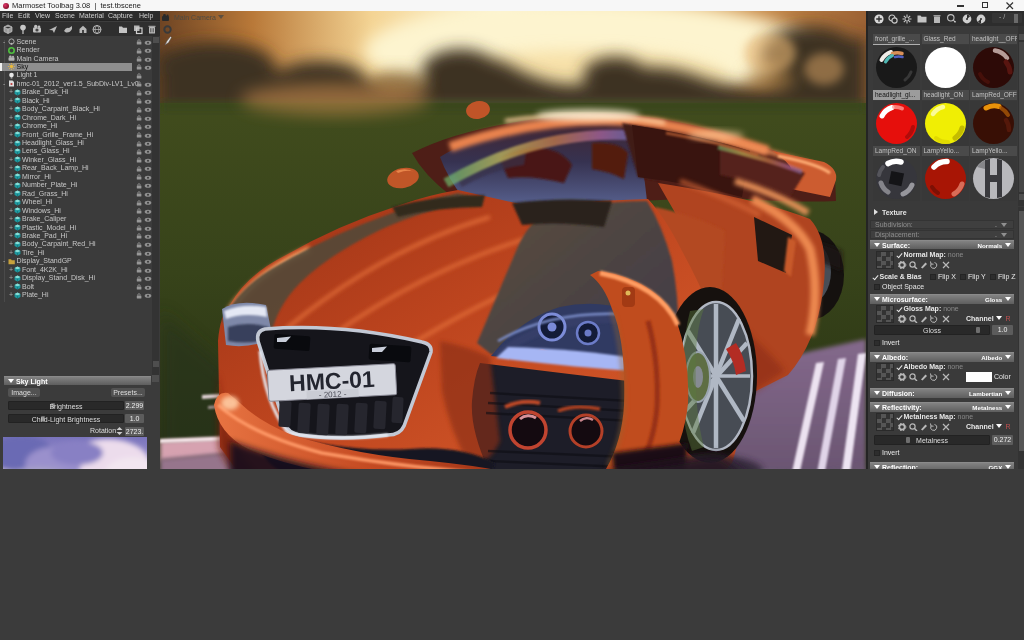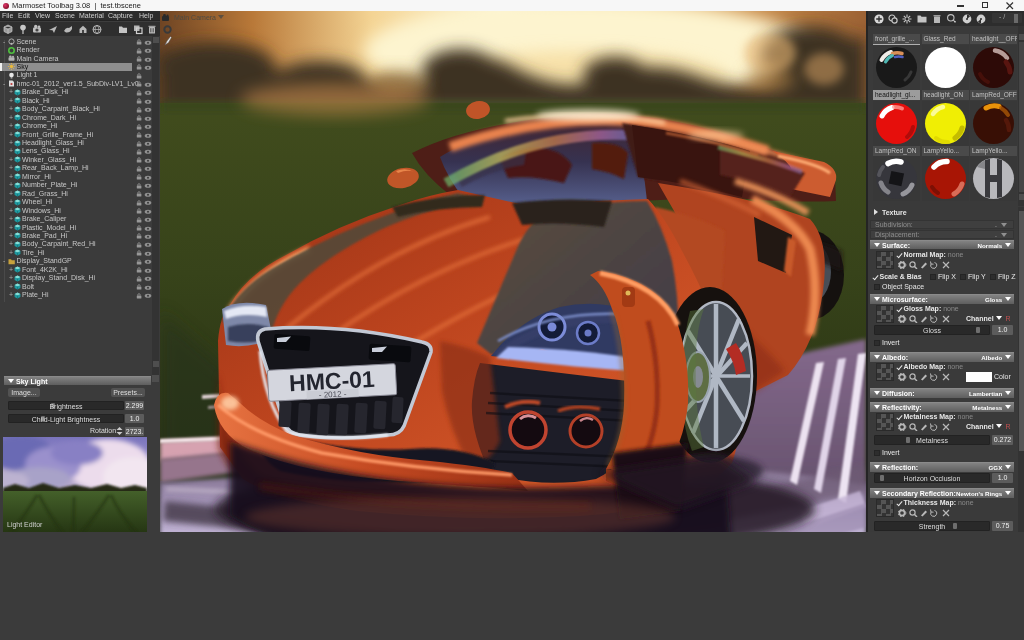--- a/index.html
+++ b/index.html
@@ -1,17 +1,17 @@
 <!DOCTYPE html>
 <html><head><meta charset="utf-8"><style>
 *{margin:0;padding:0;box-sizing:border-box}
 html,body{width:1024px;height:640px;overflow:hidden;background:#3b3b3b;
  font-family:"Liberation Sans",sans-serif;-webkit-font-smoothing:antialiased}
 .abs{position:absolute}
-#root{position:relative;width:1024px;height:532px;overflow:hidden;background:#3b3b3b}
+#root{position:relative;width:1024px;height:469px;overflow:hidden;background:#3b3b3b}
 .t7{font-size:7px;color:#c8c8c8;line-height:8.4px;white-space:nowrap}
 .hdr{background:linear-gradient(#828282,#5e5e5e);color:#fff;font-size:7px;font-weight:bold;
  line-height:9px;padding-left:4px;white-space:nowrap;border-top:1px solid #8a8a8a}
 .hdr .tri-d{border-top-color:#fff}
 .hdr .rt{position:absolute;right:3px;top:0}
 .dimrow{background:#3f3f3f;border:1px solid #343434;color:#8f8f8f;font-size:7px;
  line-height:8px;padding-left:4px;white-space:nowrap}
 .dimrow .rt{position:absolute;right:4px;top:1px;color:#8f8f8f}
 .slider{background:#292929;border:1px solid #222;border-radius:1px}
 .slider .lab{position:absolute;width:100%;text-align:center;color:#ddd;font-size:7px;line-height:9px;top:0}

